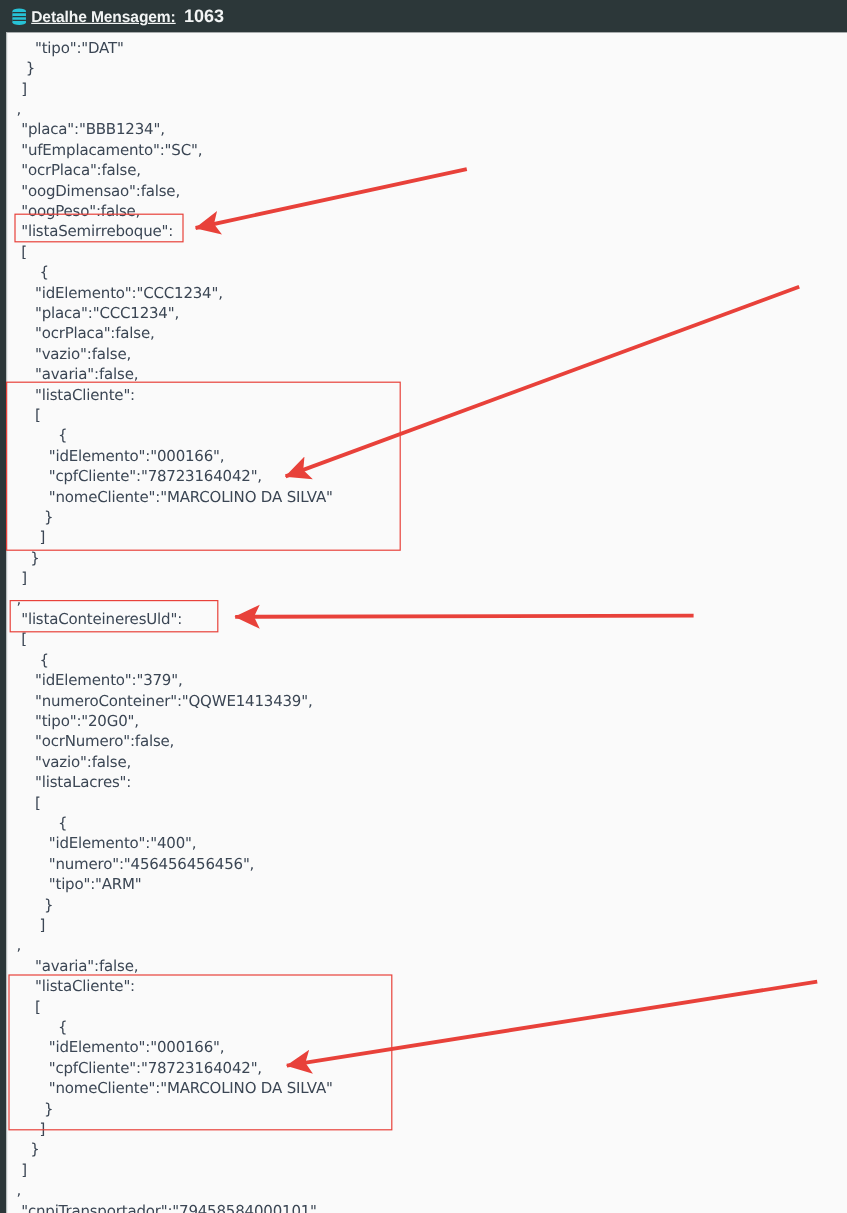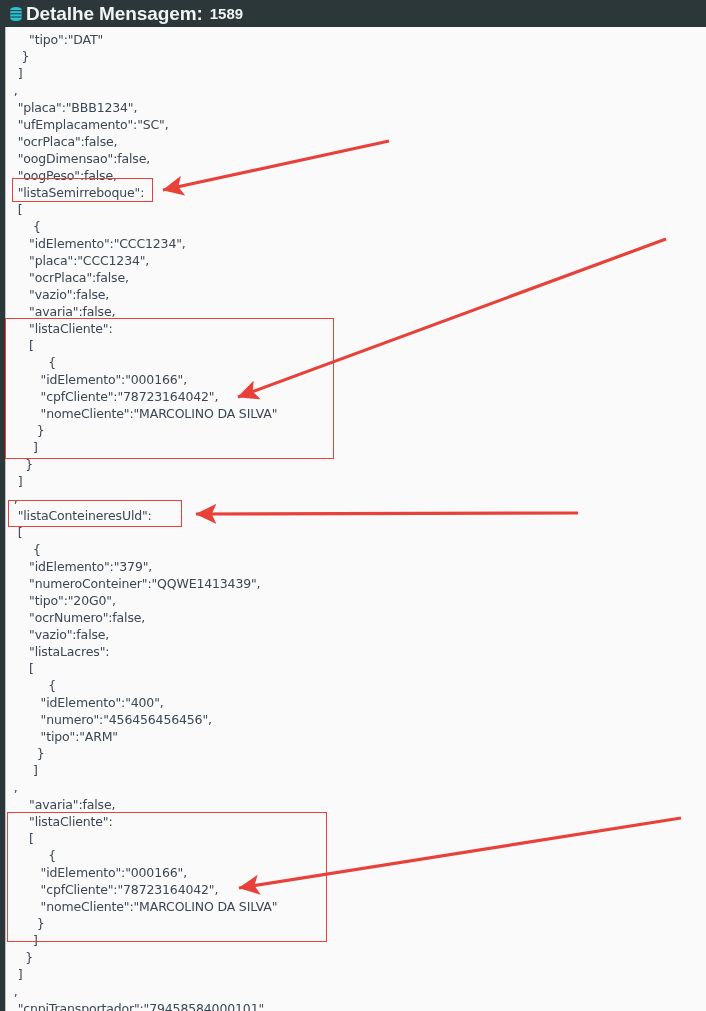--- a/index.html
+++ b/index.html
@@ -23,24 +23,25 @@
     width: 706px; height: 27px;
     background: #2c3739;
     display: flex;
     align-items: center;
     padding-left: 8px;
     user-select: none;
   }
   #db-icon { width: 16px; height: 16px; flex: 0 0 16px; display: block; margin-right: 2px; }
   #title-text {
     color: #f2f4f4;
-    font-size: 19px;
+    font-size: 13px;
     font-weight: bold;
     letter-spacing: -0.1px;
     white-space: nowrap;
+    text-decoration: underline;
   }
   #title-id {
     color: #f2f4f4;
     font-size: 15px;
     font-weight: bold;
     margin-left: 7px;
     white-space: nowrap;
   }
 
   
@@ -90,21 +91,21 @@
       <ellipse cx="8" cy="3.2" rx="5.6" ry="2.1" fill="#27c2d6"></ellipse>
       <rect x="2.4" y="3.2" width="11.2" height="3.2" fill="#27c2d6"></rect>
       <ellipse cx="8" cy="6.4" rx="5.6" ry="2.1" fill="#27c2d6"></ellipse>
       <rect x="2.4" y="6.4" width="11.2" height="3.2" fill="#27c2d6"></rect>
       <ellipse cx="8" cy="9.6" rx="5.6" ry="2.1" fill="#27c2d6"></ellipse>
       <rect x="2.4" y="9.6" width="11.2" height="3.2" fill="#27c2d6"></rect>
       <ellipse cx="8" cy="12.8" rx="5.6" ry="2.1" fill="#27c2d6"></ellipse>
       <path d="M2.4 4.6 h11.2 M2.4 7.8 h11.2 M2.4 11.0 h11.2" stroke="#2c3739" stroke-width="1"></path>
     </svg>
     <span id="title-text">Detalhe Mensagem:</span>
-    <span id="title-id">1589</span>
+    <span id="title-id">1063</span>
   </div>
 
   <div id="pane">
     <div id="code"><span class="ln">     "tipo":"DAT"</span><span class="ln">   }</span><span class="ln">  ]</span><span class="ln"> ,</span><span class="ln">  "placa":"BBB1234",</span><span class="ln">  "ufEmplacamento":"SC",</span><span class="ln">  "ocrPlaca":false,</span><span class="ln">  "oogDimensao":false,</span><span class="ln">  "oogPeso":false,</span><span class="ln">  "listaSemirreboque":</span><span class="ln">  [</span><span class="ln">      {</span><span class="ln">     "idElemento":"CCC1234",</span><span class="ln">     "placa":"CCC1234",</span><span class="ln">     "ocrPlaca":false,</span><span class="ln">     "vazio":false,</span><span class="ln">     "avaria":false,</span><span class="ln">     "listaCliente":</span><span class="ln">     [</span><span class="ln">          {</span><span class="ln">        "idElemento":"000166",</span><span class="ln">        "cpfCliente":"78723164042",</span><span class="ln">        "nomeCliente":"MARCOLINO DA SILVA"</span><span class="ln">       }</span><span class="ln">      ]</span><span class="ln">    }</span><span class="ln">  ]</span><span class="ln"> ,</span><span class="ln">  "listaConteineresUld":</span><span class="ln">  [</span><span class="ln">      {</span><span class="ln">     "idElemento":"379",</span><span class="ln">     "numeroConteiner":"QQWE1413439",</span><span class="ln">     "tipo":"20G0",</span><span class="ln">     "ocrNumero":false,</span><span class="ln">     "vazio":false,</span><span class="ln">     "listaLacres":</span><span class="ln">     [</span><span class="ln">          {</span><span class="ln">        "idElemento":"400",</span><span class="ln">        "numero":"456456456456",</span><span class="ln">        "tipo":"ARM"</span><span class="ln">       }</span><span class="ln">      ]</span><span class="ln"> ,</span><span class="ln">     "avaria":false,</span><span class="ln">     "listaCliente":</span><span class="ln">     [</span><span class="ln">          {</span><span class="ln">        "idElemento":"000166",</span><span class="ln">        "cpfCliente":"78723164042",</span><span class="ln">        "nomeCliente":"MARCOLINO DA SILVA"</span><span class="ln">       }</span><span class="ln">      ]</span><span class="ln">    }</span><span class="ln">  ]</span><span class="ln"> ,</span><span class="ln">  "cnpjTransportador":"79458584000101"</span></div>
   </div>
 
   <svg id="annots" viewBox="0 0 706 1011">
     <defs>
       <marker id="ah" markerWidth="7" markerHeight="7" refX="6.4" refY="3.5" orient="auto" markerUnits="strokeWidth">
         <polygon points="6.6,3.5 0,0.35 1.5,3.5 0,6.65" fill="#e8413a"></polygon>

